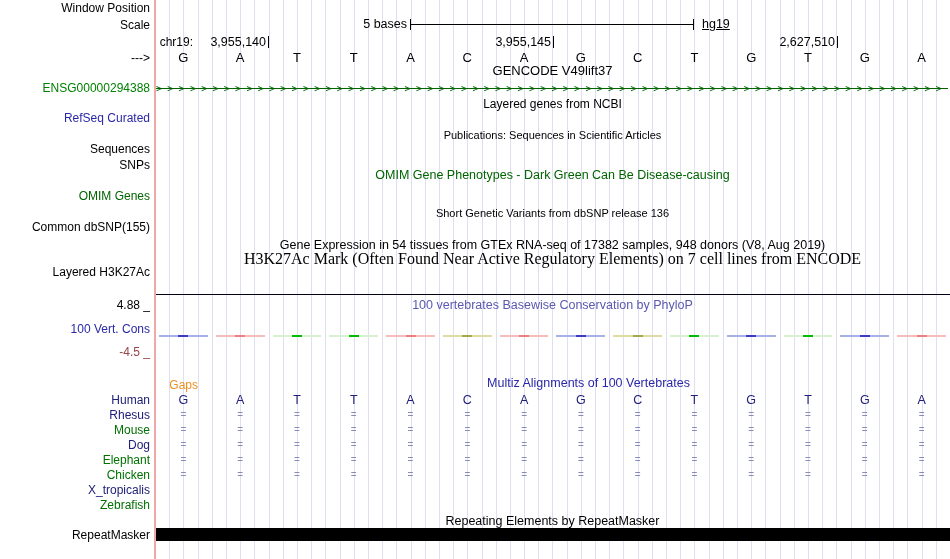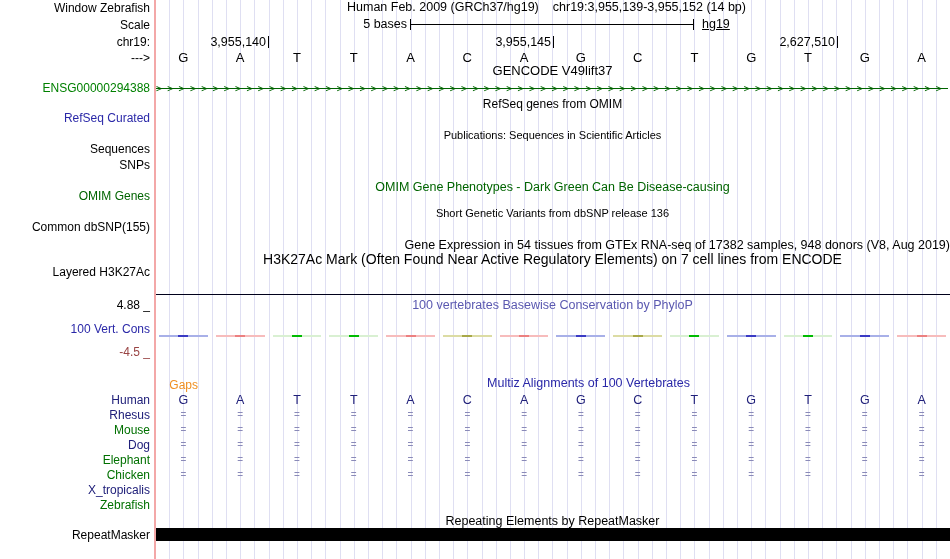--- a/index.html
+++ b/index.html
@@ -45,34 +45,31 @@
   .headerline{top:1px;left:347px;font-size:12.5px;line-height:13px;white-space:nowrap;}
   .headerline span{margin-right:14px;}
 </style>
 </head>
 <body>
 
 <div id="root">
   <div class="abs grid"></div>
   <div class="abs separator"></div>
 
-  <div class="abs headerline">
-    <span>Human Feb. 2009 (GRCh37/hg19)</span><span>chr19:3,955,139-3,955,152 (14 bp)</span>
-  </div>
 
   <div class="abs scaletext" style="left:307px;top:18px;width:100px;text-align:right;">5 bases</div>
   <div class="abs hline" id="ruler-line" style="left: 410px; top: 24px; width: 283px;"></div>
   <div class="abs vtick" id="ruler-cap-left" style="left: 410px; top: 19px; height: 11px;"></div>
   <div class="abs vtick" id="ruler-cap-right" style="left: 693px; top: 19px; height: 11px;"></div>
   <div class="abs scaletext" style="left:702px;top:18px;text-decoration:underline;">hg19</div>
 
   <div id="dynamic">
-      <div class="abs leftlabel" style="top: 1px; color: rgb(0, 0, 0);">Window Zebrafish</div>
+      <div class="abs leftlabel" style="top: 1px; color: rgb(0, 0, 0);">Window Position</div>
       <div class="abs leftlabel" style="top: 18px; color: rgb(0, 0, 0);">Scale</div>
-      <div class="abs leftlabel" style="top: 35px; color: rgb(0, 0, 0);">chr19:</div>
+      <div class="abs leftlabel" style="top: 35px; color: rgb(0, 0, 0); padding-left: 43px;">chr19:</div>
       <div class="abs leftlabel" style="top: 51px; color: rgb(0, 0, 0);">---&gt;</div>
       <div class="abs leftlabel" style="top: 81px; color: rgb(0, 128, 0);">ENSG00000294388</div>
       <div class="abs leftlabel" style="top: 111px; color: rgb(42, 40, 168);">RefSeq Curated</div>
       <div class="abs leftlabel" style="top: 142px; color: rgb(0, 0, 0);">Sequences</div>
       <div class="abs leftlabel" style="top: 158px; color: rgb(0, 0, 0);">SNPs</div>
       <div class="abs leftlabel" style="top: 189px; color: rgb(0, 100, 0);">OMIM Genes</div>
       <div class="abs leftlabel" style="top: 220px; color: rgb(0, 0, 0);">Common dbSNP(155)</div>
       <div class="abs leftlabel" style="top: 265px; color: rgb(0, 0, 0);">Layered H3K27Ac</div>
       <div class="abs leftlabel" style="top: 298px; color: rgb(0, 0, 0);">4.88 _</div>
       <div class="abs leftlabel" style="top: 322px; color: rgb(42, 40, 168);">100 Vert. Cons</div>
@@ -81,26 +78,26 @@
       <div class="abs leftlabel" style="top: 393px; color: rgb(32, 32, 122);">Human</div>
       <div class="abs leftlabel" style="top: 408px; color: rgb(32, 32, 122);">Rhesus</div>
       <div class="abs leftlabel" style="top: 423px; color: rgb(0, 112, 0);">Mouse</div>
       <div class="abs leftlabel" style="top: 438px; color: rgb(32, 32, 122);">Dog</div>
       <div class="abs leftlabel" style="top: 453px; color: rgb(0, 112, 0);">Elephant</div>
       <div class="abs leftlabel" style="top: 468px; color: rgb(0, 112, 0);">Chicken</div>
       <div class="abs leftlabel" style="top: 483px; color: rgb(32, 32, 122);">X_tropicalis</div>
       <div class="abs leftlabel" style="top: 498px; color: rgb(0, 112, 0);">Zebrafish</div>
       <div class="abs leftlabel" style="top: 528px; color: rgb(0, 0, 0);">RepeatMasker</div>
       <div class="abs centertitle" style="top: 64px; color: rgb(0, 0, 0); font-size: 13px;">GENCODE V49lift37</div>
-      <div class="abs centertitle" style="top: 97px; color: rgb(0, 0, 0); font-size: 12px;">RefSeq genes from OMIM</div>
+      <div class="abs centertitle" style="top: 97px; color: rgb(0, 0, 0); font-size: 12px;">Layered genes from NCBI</div>
       <div class="abs centertitle" style="top: 128px; color: rgb(0, 0, 0); font-size: 11px; text-align: center;">Publications: Sequences in Scientific Articles</div>
-      <div class="abs centertitle" style="top: 180px; color: rgb(0, 100, 0); font-size: 12.5px;">OMIM Gene Phenotypes - Dark Green Can Be Disease-causing</div>
+      <div class="abs centertitle" style="top: 168px; color: rgb(0, 100, 0); font-size: 12.5px;">OMIM Gene Phenotypes - Dark Green Can Be Disease-causing</div>
       <div class="abs centertitle" style="top: 206px; color: rgb(0, 0, 0); font-size: 11px;">Short Genetic Variants from dbSNP release 136</div>
-      <div class="abs centertitle" style="top: 238px; color: rgb(0, 0, 0); font-size: 12.5px; text-align: right;">Gene Expression in 54 tissues from GTEx RNA-seq of 17382 samples, 948 donors (V8, Aug 2019)</div>
-      <div class="abs centertitle" style="top: 252px; color: rgb(0, 0, 0); font-size: 14px;">H3K27Ac Mark (Often Found Near Active Regulatory Elements) on 7 cell lines from ENCODE</div>
+      <div class="abs centertitle" style="top: 238px; color: rgb(0, 0, 0); font-size: 12.5px;">Gene Expression in 54 tissues from GTEx RNA-seq of 17382 samples, 948 donors (V8, Aug 2019)</div>
+      <div class="abs centertitle" style="top: 252px; color: rgb(0, 0, 0); font-size: 16px; font-family: Liberation Serif, serif;">H3K27Ac Mark (Often Found Near Active Regulatory Elements) on 7 cell lines from ENCODE</div>
       <div class="abs centertitle" style="top: 298px; color: rgb(90, 88, 176); font-size: 12.5px;">100 vertebrates Basewise Conservation by PhyloP</div>
       <div class="abs centertitle" style="top: 376px; color: rgb(42, 40, 168); font-size: 12.5px; padding-left: 36px;">Multiz Alignments of 100 Vertebrates</div>
       <div class="abs centertitle" style="top: 514px; color: rgb(0, 0, 0); font-size: 12.5px;">Repeating Elements by RepeatMasker</div>
       <div class="abs coordlabel" style="left: 146px; top: 36px; width: 120px;">3,955,140</div>
       <div class="abs vtick" style="left: 268px; top: 36px; height: 12px;"></div>
       <div class="abs coordlabel" style="left: 431px; top: 36px; width: 120px;">3,955,145</div>
       <div class="abs vtick" style="left: 553px; top: 36px; height: 12px;"></div>
       <div class="abs coordlabel" style="left: 715px; top: 36px; width: 120px;">2,627,510</div>
       <div class="abs vtick" style="left: 837px; top: 36px; height: 12px;"></div>
       <div class="abs seqrow topseq" style="top: 50px;">

